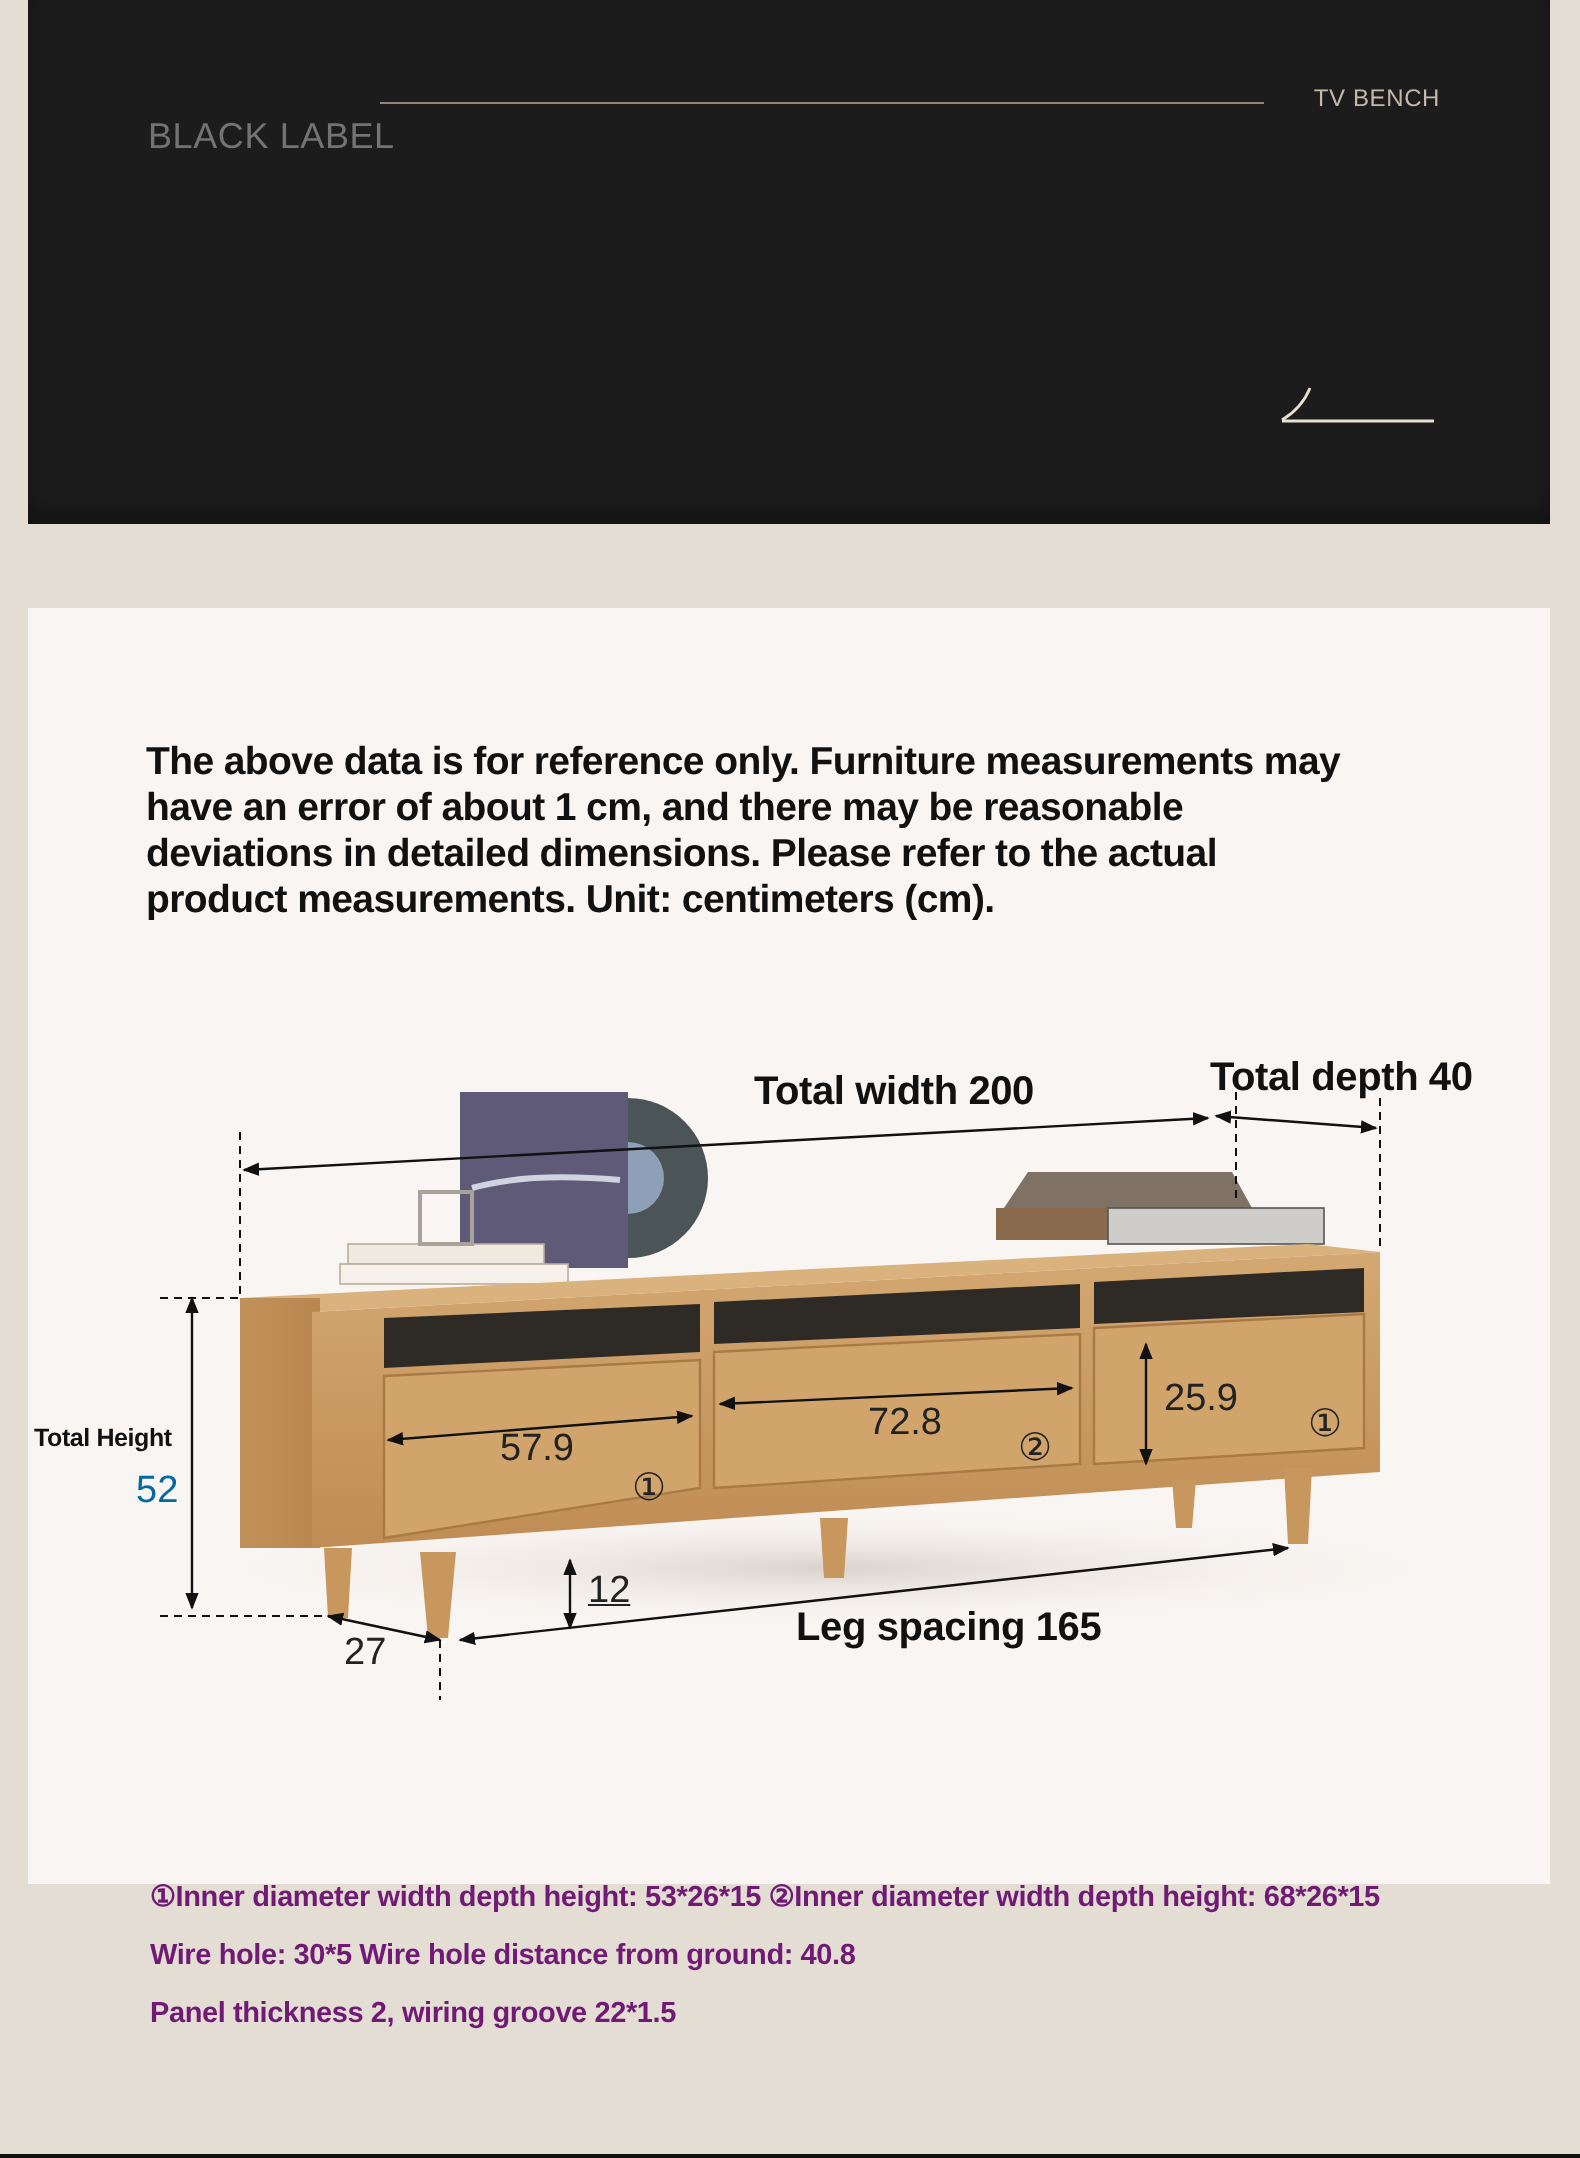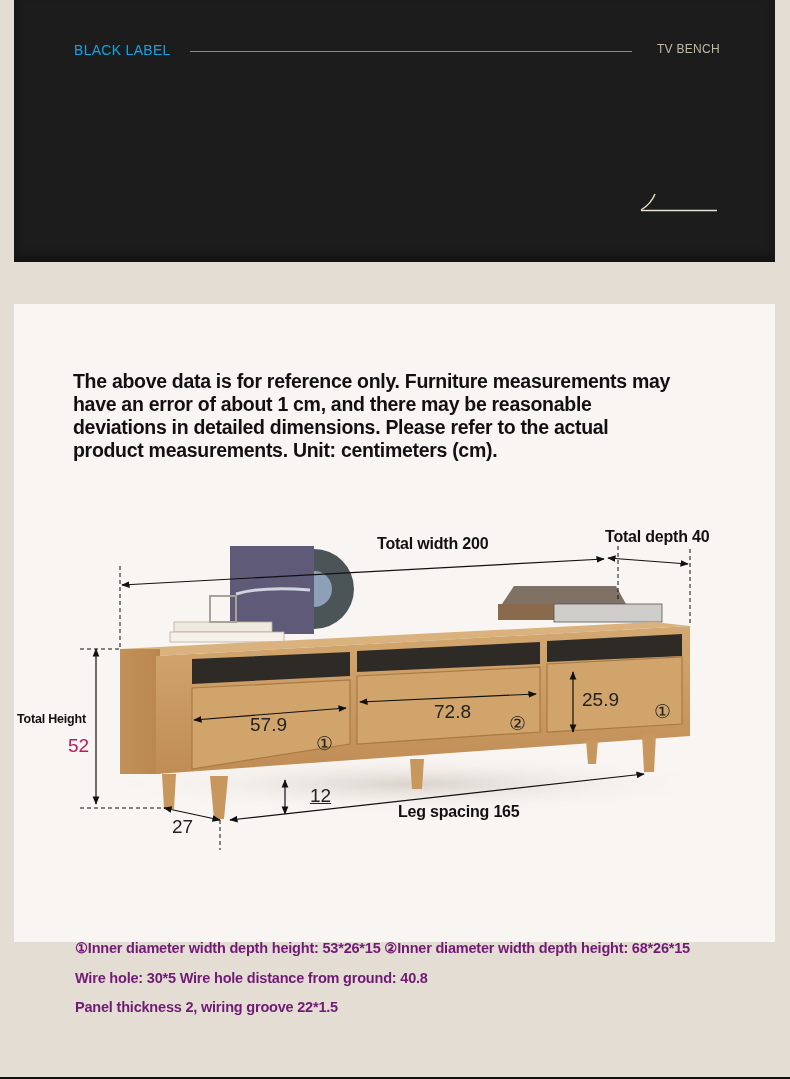--- a/index.html
+++ b/index.html
@@ -8,22 +8,22 @@
     background: #e4ddd3;
     font-family: "Liberation Sans", sans-serif;
     position: relative;
   }
   .hero {
     position: absolute; left: 14px; top: 0; width: 761px; height: 262px;
     background: #1c1c1c;
     box-shadow: inset 0 -6px 10px rgba(0,0,0,0.35);
   }
   .hero .brand {
-    position: absolute; left: 60px; top: 42px;
-    color: #0ea5e9; font-size: 14px; letter-spacing: 0.3px;
+    position: absolute; left: 60px; top: 58px;
+    color: #737373; font-size: 18px; letter-spacing: 0.3px;
   }
   .hero .rule {
     position: absolute; left: 176px; top: 51px; width: 442px; height: 1px;
     background: #8f877a;
   }
   .hero .cat {
     position: absolute; right: 55px; top: 42px;
     color: #c4b9a6; font-size: 12px; letter-spacing: 0.3px;
   }
   .hero .title {
@@ -36,23 +36,23 @@
   .card {
     position: absolute; left: 14px; top: 304px; width: 761px; height: 638px;
     background: #f9f5f2;
   }
   .notice {
     position: absolute; left: 59px; top: 66px; width: 600px;
     color: #111; font-size: 19.5px; font-weight: bold; line-height: 23px;
     letter-spacing: -0.3px;
   }
   .diagram { position: absolute; left: 0; top: 0; width: 761px; height: 775px; }
-  .lbl { position: absolute; color: #111; font-weight: bold; font-size: 16px; white-space: nowrap; letter-spacing: -0.2px; }
+  .lbl { position: absolute; color: #111; font-weight: bold; font-size: 20px; white-space: nowrap; letter-spacing: -0.2px; }
   .num { position: absolute; color: #222; font-size: 19px; white-space: nowrap; }
-  .big { position: absolute; color: #be185d; font-size: 19px; }
+  .big { position: absolute; color: #0369a1; font-size: 19px; }
   .specs { position: absolute; left: 61px; top: 636px; }
   .spec { color: #701a75; font-size: 14.5px; font-weight: bold; height: 29.5px; white-space: nowrap; letter-spacing: -0.2px; }
   .bottom-bar { position: absolute; left: 0; top: 1077px; width: 790px; height: 2px; background: #111; }
 </style>
 </head>
 <body>
 
 <div class="hero">
   <span class="brand">BLACK LABEL</span>
   <div class="rule"></div>
@@ -146,21 +146,21 @@
   <span class="lbl" style="left:363px; top:231px;">Total width 200</span>
   <span class="lbl" style="left:591px; top:224px;">Total depth 40</span>
   <span class="lbl" style="left:3px; top:408px; font-size:12.5px;">Total Height</span>
   <span class="big" style="left:54px; top:431px;">52</span>
   <span class="num" style="left:236px; top:410px;">57.9</span>
   <span class="num" style="left:420px; top:397px;">72.8</span>
   <span class="num" style="left:568px; top:385px;">25.9</span>
   <span class="num" style="left:302px; top:428px;">①</span>
   <span class="num" style="left:495px; top:408px;">②</span>
   <span class="num" style="left:640px; top:396px;">①</span>
-  <span class="num" style="left:296px; top:481px;text-decoration:underline;">12</span>
+  <span class="num" style="left:280px; top:481px;text-decoration:underline;">12</span>
   <span class="num" style="left:158px; top:512px;">27</span>
   <span class="lbl" style="left:384px; top:499px;">Leg spacing 165</span>
 
   <div class="specs">
     <div class="spec">①Inner diameter width depth height: 53*26*15 ②Inner diameter width depth height: 68*26*15</div>
     <div class="spec">Wire hole: 30*5 Wire hole distance from ground: 40.8</div>
     <div class="spec">Panel thickness 2, wiring groove 22*1.5</div>
   </div>
 </div>
 

